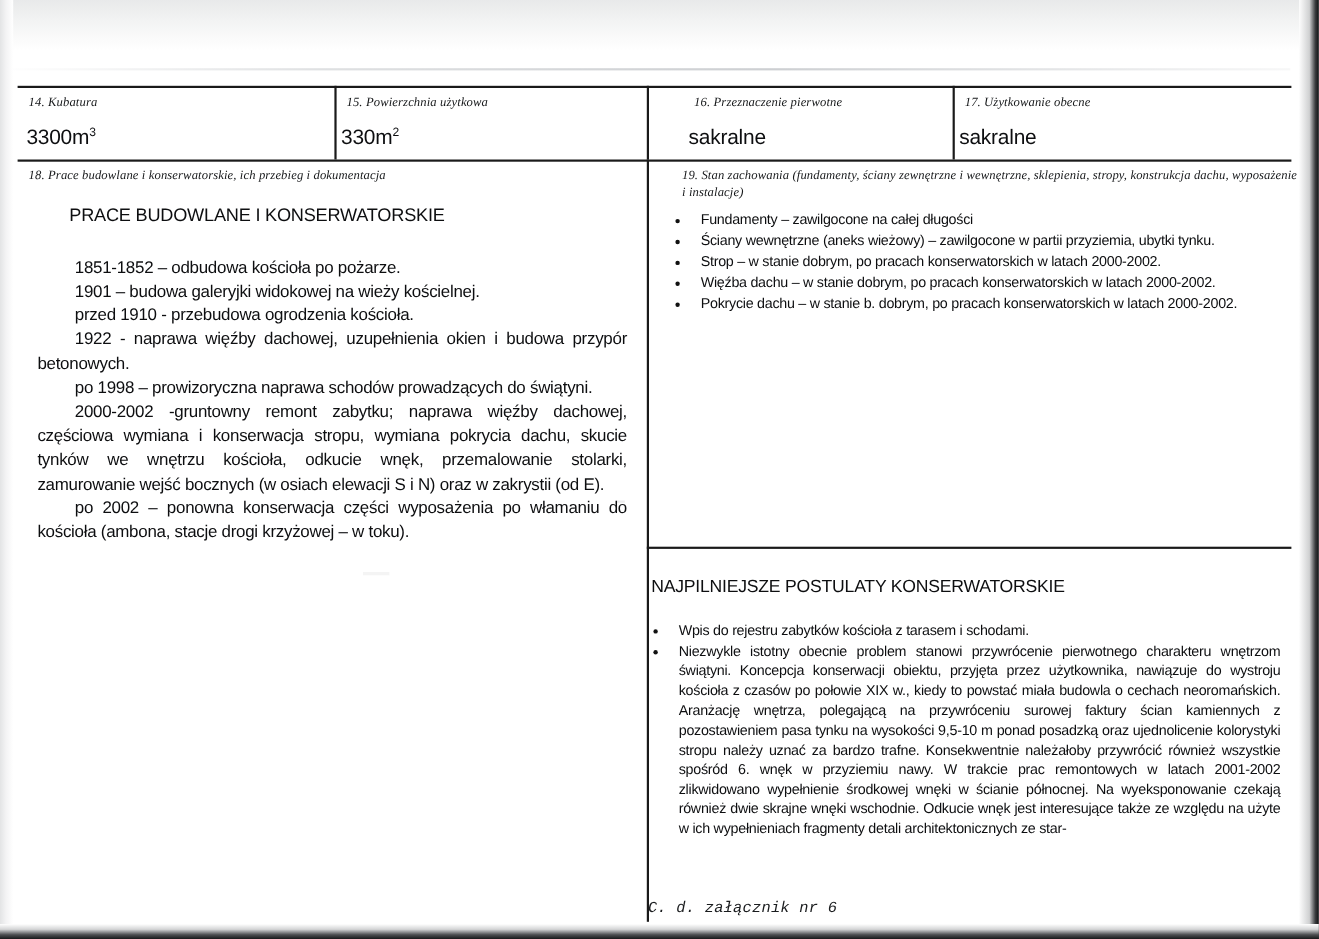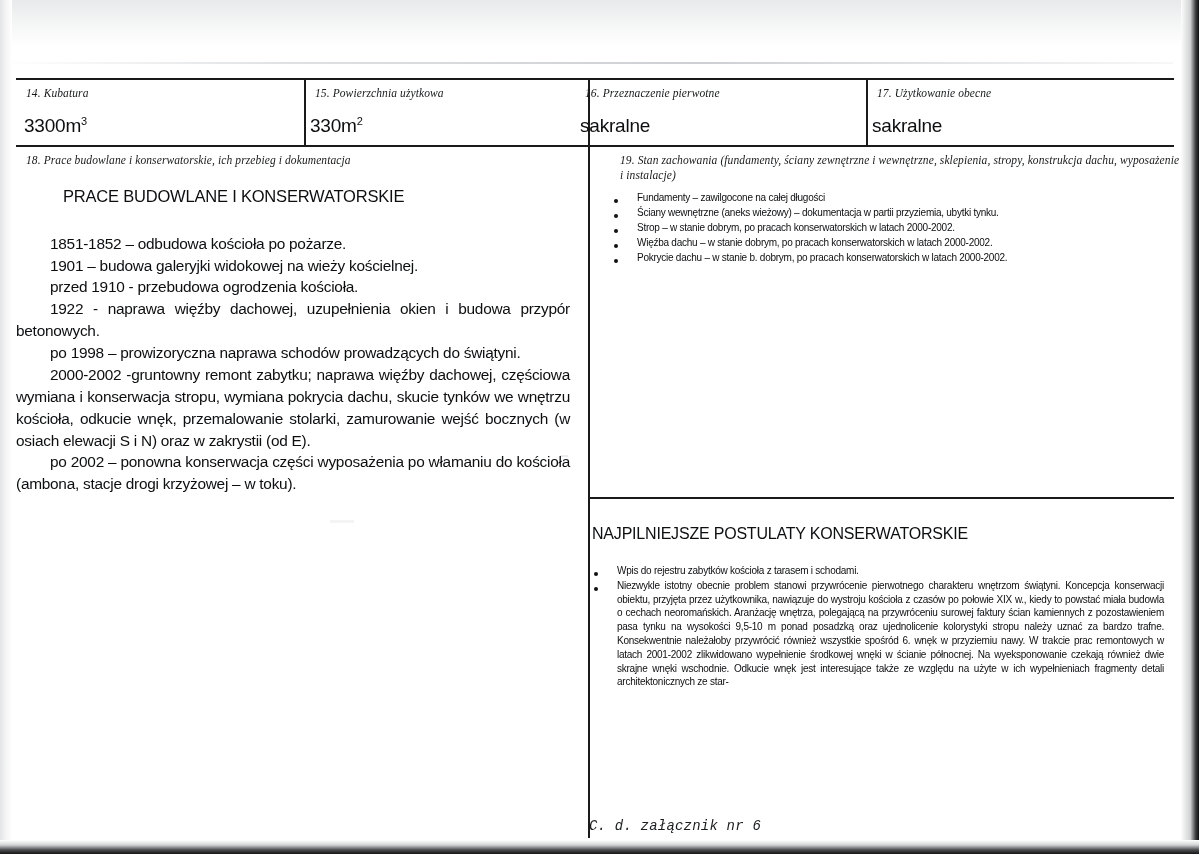--- a/index.html
+++ b/index.html
@@ -119,21 +119,21 @@
 
   ul.bullets {
     list-style: none;
     margin: 0;
     padding: 0;
   }
   ul.bullets > li {
     position: relative;
     padding-left: 27px;
     font-family: "Liberation Sans", sans-serif;
-    font-size: 10px;
+    font-size: 13px;
     line-height: 1.38;
     letter-spacing: -.25px;
     color: #0d0e10;
     text-align: justify;
     margin-bottom: 1px;
   }
   ul.bullets > li::before {
     content: "";
     position: absolute;
     left: 4px;
@@ -194,52 +194,52 @@
       </div>
     </div>
 
     <div class="cell" style="left:290px; top:2px; width:282px; height:65px;">
       <div class="field-label" style="margin:6px 0 0 9px;">15. Powierzchnia użytkowa</div>
       <div class="field-value" style="margin:14px 0 0 4px;">
         <span>330m</span><sup>2</sup>
       </div>
     </div>
 
-    <div class="cell" style="left:560px; top:2px; width:332px; height:65px;">
+    <div class="cell" style="left:606px; top:2px; width:332px; height:65px;">
       <div class="field-label" style="margin:6px 0 0 9px;">16. Przeznaczenie pierwotne</div>
       <div class="field-value" style="margin:14px 0 0 4px;">sakralne</div>
     </div>
 
     <div class="cell" style="left:852px; top:2px; width:306px; height:65px;">
       <div class="field-label" style="margin:6px 0 0 9px;">17. Użytkowanie obecne</div>
       <div class="field-value" style="margin:14px 0 0 4px;">sakralne</div>
     </div>
 
     <div class="cell" style="left:0px; top:69px; width:572px;">
       <div class="field-label" style="margin:6px 0 0 10px;">18. Prace budowlane i konserwatorskie, ich przebieg i dokumentacja</div>
 
       <div class="body-heading" style="margin:19px 0 0 47px;">PRACE BUDOWLANE I KONSERWATORSKIE</div>
 
-      <div style="margin:27px 18px 0 0;">
+      <div style="margin:27px 18px 0 18px;">
         <p class="body-para indent">1851-1852 – odbudowa kościoła po pożarze.</p>
         <p class="body-para indent">1901 – budowa galeryjki widokowej na wieży kościelnej.</p>
         <p class="body-para indent">przed 1910 - przebudowa ogrodzenia kościoła.</p>
         <p class="body-para indent">1922 - naprawa więźby dachowej, uzupełnienia okien i budowa przypór betonowych.</p>
         <p class="body-para indent">po 1998 – prowizoryczna naprawa schodów prowadzących do świątyni.</p>
         <p class="body-para indent">2000-2002 -gruntowny remont zabytku; naprawa więźby dachowej, częściowa wymiana i konserwacja stropu, wymiana pokrycia dachu, skucie tynków we wnętrzu kościoła, odkucie wnęk, przemalowanie stolarki, zamurowanie wejść bocznych (w osiach elewacji S i N) oraz w zakrystii (od E).</p>
         <p class="body-para indent">po 2002 – ponowna konserwacja części wyposażenia po włamaniu do kościoła (ambona, stacje drogi krzyżowej – w toku).</p>
       </div>
     </div>
 
     <div class="cell" style="left:574px; top:69px; width:584px; height:350px;margin-left:20px;">
       <div class="field-label" style="margin:6px 10px 0 10px;">19. Stan zachowania (fundamenty, ściany zewnętrzne i wewnętrzne, sklepienia, stropy, konstrukcja dachu, wyposażenie i instalacje)</div>
 
       <ul class="bullets" style="margin:9px 12px 0 0;">
         <li class="tight">Fundamenty – zawilgocone na całej długości</li>
-        <li>Ściany wewnętrzne (aneks wieżowy) – dokumentacja w partii przyziemia, ubytki tynku.</li>
+        <li>Ściany wewnętrzne (aneks wieżowy) – zawilgocone w partii przyziemia, ubytki tynku.</li>
         <li class="tight">Strop – w stanie dobrym, po pracach konserwatorskich w latach 2000-2002.</li>
         <li>Więźba dachu – w stanie dobrym, po pracach konserwatorskich w latach 2000-2002.</li>
         <li>Pokrycie dachu – w stanie b. dobrym, po pracach konserwatorskich w latach 2000-2002.</li>
       </ul>
     </div>
 
     <div class="cell" style="left:574px; top:421px; width:584px; height:339px;">
 
       <div class="body-heading" style="margin:26px 0 0 2px; font-size:16px;">NAJPILNIEJSZE POSTULATY KONSERWATORSKIE</div>
 

